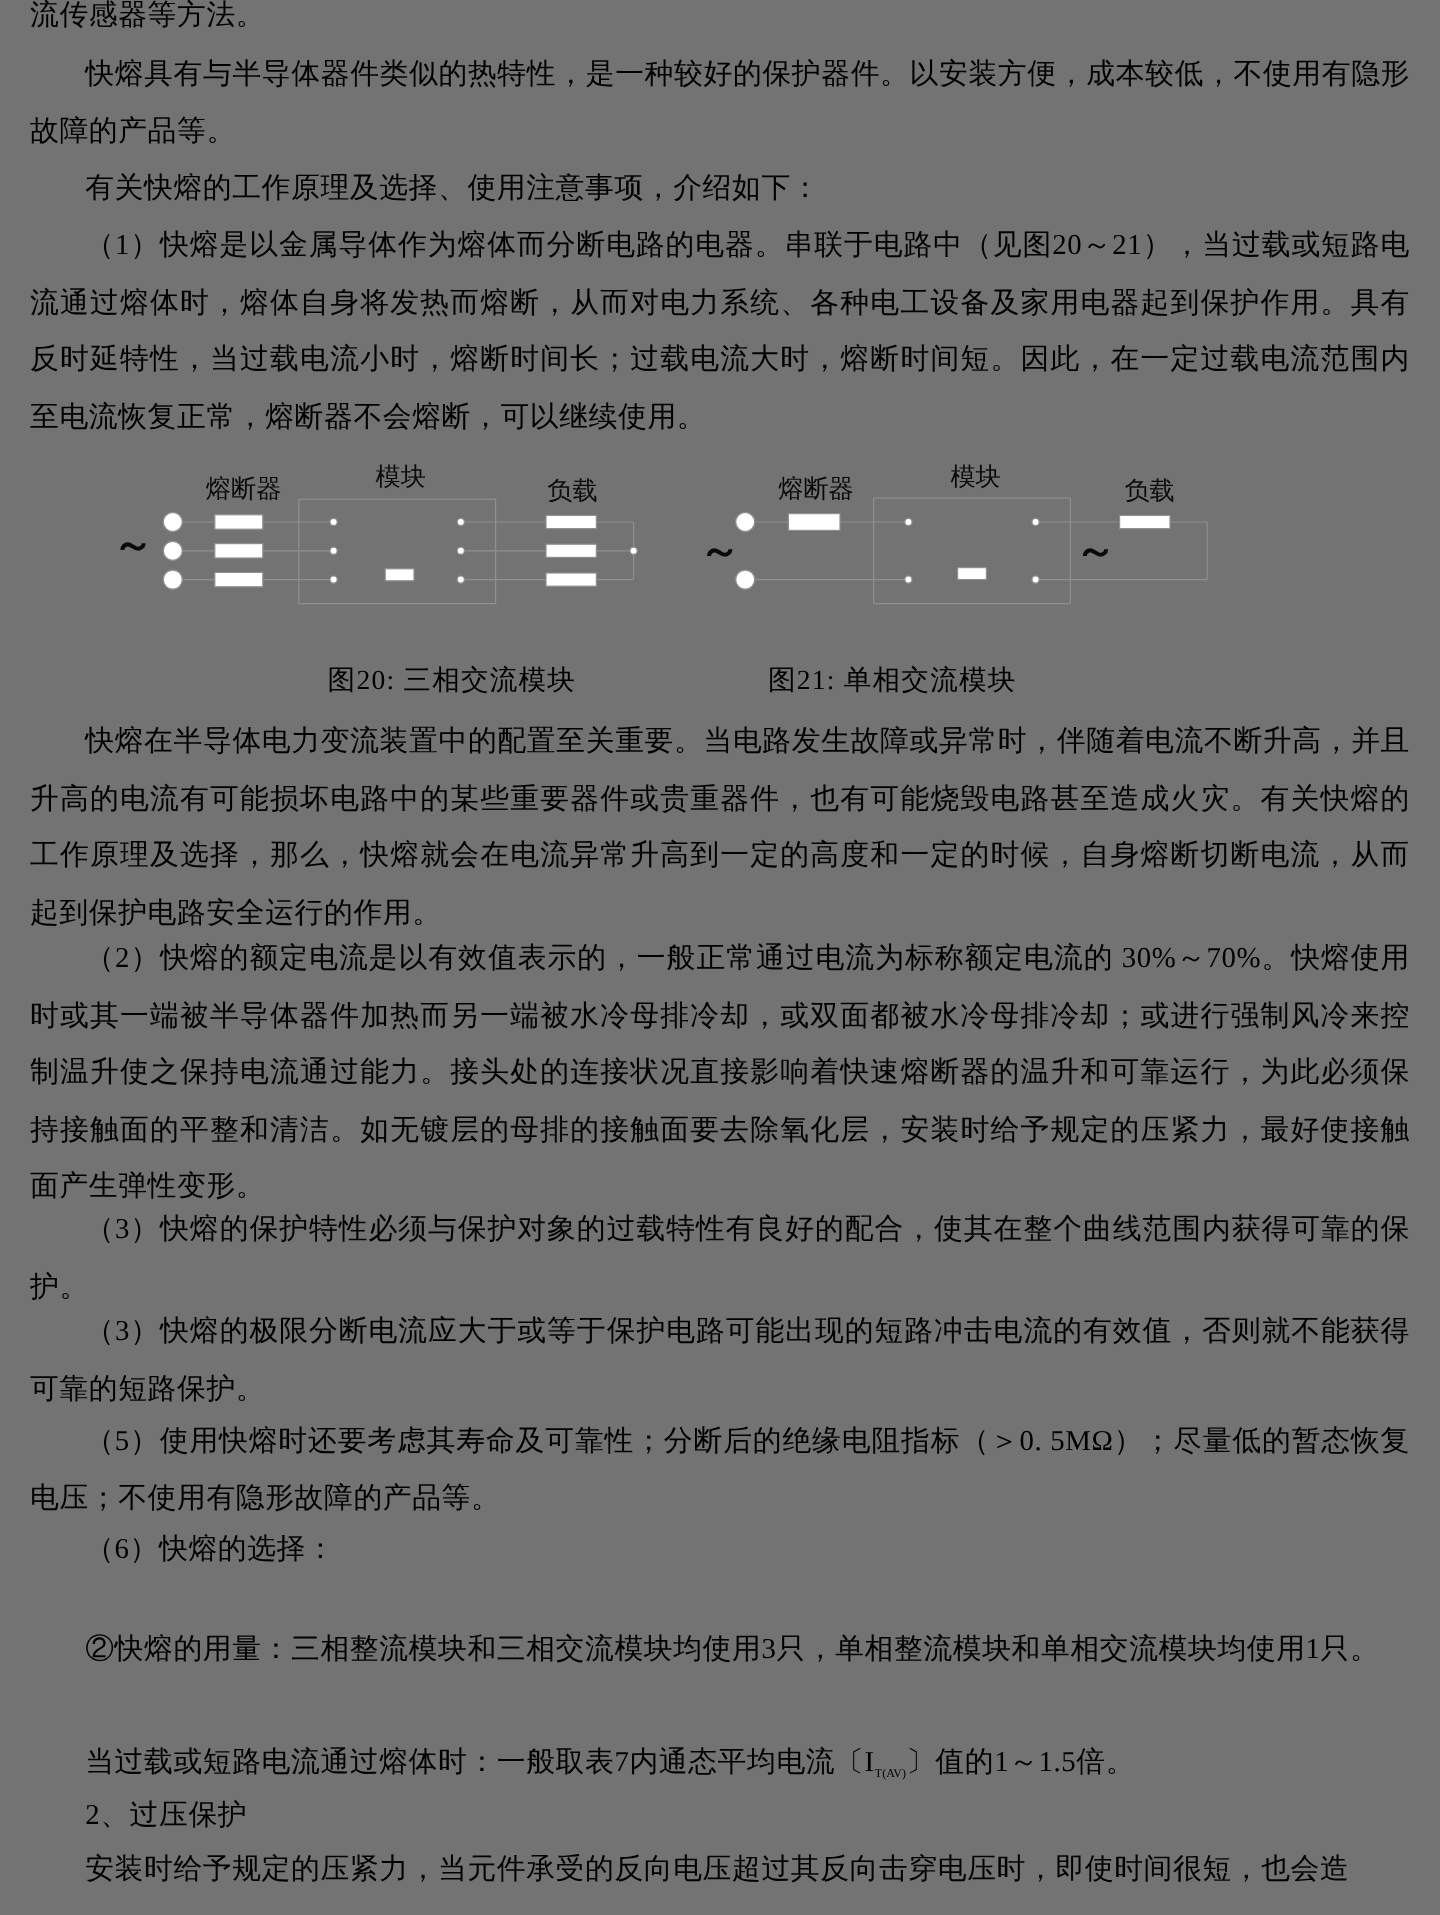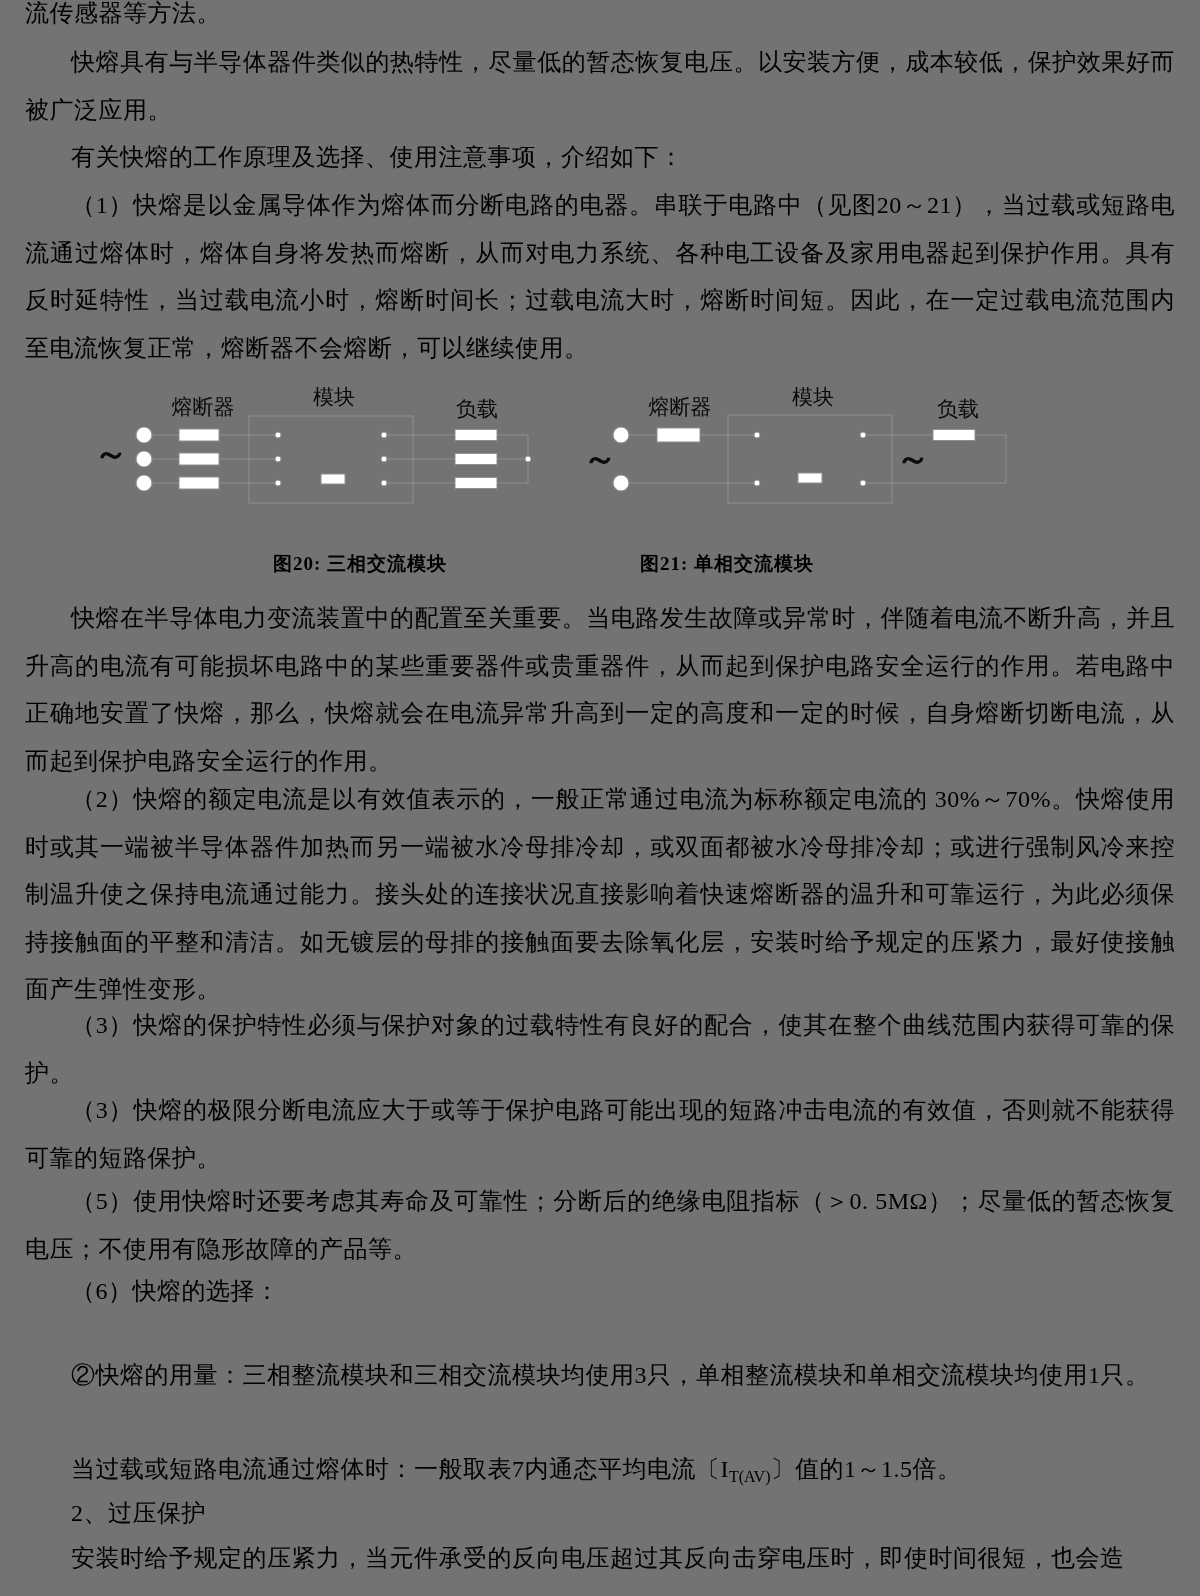--- a/index.html
+++ b/index.html
@@ -20,31 +20,30 @@
     margin: 0;
     font-size: 24px;
     line-height: 47.5px;
     text-align: justify;
     text-indent: 46px;
     letter-spacing: 0.5px;
     white-space: normal;
   }
   .noindent { text-indent: 0; }
   .para sub {
-    font-size: 16px;
+    font-size: 10px;
     vertical-align: -5px;
     letter-spacing: 0;
   }
   .caption {
     position: absolute;
     top: 551px;
-    font-size: 19px;
+    font-size: 23px;
     letter-spacing: 1px;
     color: #000000;
-    font-weight: bold;
   }
   .caption.c1 { left: 273px; }
   .caption.c2 { left: 640px; }
   .figsvg {
     position: absolute;
     left: 0;
     top: 370px;
     width: 1200px;
     height: 175px;
   }
@@ -56,21 +55,21 @@
   .figsvg text    { fill: #0a0a0a; font-family: "Liberation Serif", "DejaVu Serif", serif; }
   .figsvg .lbl    { font-size: 21px; text-anchor: middle; }
   .figsvg .ac     { font-size: 34px; font-weight: bold; text-anchor: middle; }
 </style>
 </head>
 <body>
 
 <div class="page">
 
   <p class="para noindent" style="top:-10px">流传感器等方法。</p>
-  <p class="para" style="top:39px">快熔具有与半导体器件类似的热特性，尽量低的暂态恢复电压。以安装方便，成本较低，保护效果好而被广泛应用。</p>
+  <p class="para" style="top:39px">快熔具有与半导体器件类似的热特性，是一种较好的保护器件。以安装方便，成本较低，不使用有隐形故障的产品等。</p>
   <p class="para" style="top:134px">有关快熔的工作原理及选择、使用注意事项，介绍如下：</p>
   <p class="para" style="top:182px">（1）快熔是以金属导体作为熔体而分断电路的电器。串联于电路中（见图20～21），当过载或短路电流通过熔体时，熔体自身将发热而熔断，从而对电力系统、各种电工设备及家用电器起到保护作用。具有反时延特性，当过载电流小时，熔断时间长；过载电流大时，熔断时间短。因此，在一定过载电流范围内至电流恢复正常，熔断器不会熔断，可以继续使用。</p>
 
   <svg class="figsvg" viewBox="0 0 1200 175">
 
     <g>
       <text class="ac" x="111" y="95">～</text>
 
       <text class="lbl" x="203" y="44">熔断器</text>
       <text class="lbl" x="334" y="34">模块</text>
@@ -147,21 +146,21 @@
       <rect class="box" x="728" y="45" width="164" height="88"></rect>
       <rect class="comp" x="798" y="103" width="24" height="10"></rect>
 
       <line class="wire" x1="1006" y1="65" x2="1006" y2="113"></line>
     </g>
   </svg>
 
   <div class="caption c1">图20: 三相交流模块</div>
   <div class="caption c2">图21: 单相交流模块</div>
 
-  <p class="para" style="top:595px">快熔在半导体电力变流装置中的配置至关重要。当电路发生故障或异常时，伴随着电流不断升高，并且升高的电流有可能损坏电路中的某些重要器件或贵重器件，从而起到保护电路安全运行的作用。若电路中正确地安置了快熔，那么，快熔就会在电流异常升高到一定的高度和一定的时候，自身熔断切断电流，从而起到保护电路安全运行的作用。</p>
+  <p class="para" style="top:595px">快熔在半导体电力变流装置中的配置至关重要。当电路发生故障或异常时，伴随着电流不断升高，并且升高的电流有可能损坏电路中的某些重要器件或贵重器件，也有可能烧毁电路甚至造成火灾。有关快熔的工作原理及选择，那么，快熔就会在电流异常升高到一定的高度和一定的时候，自身熔断切断电流，从而起到保护电路安全运行的作用。</p>
   <p class="para" style="top:776px">（2）快熔的额定电流是以有效值表示的，一般正常通过电流为标称额定电流的 30%～70%。快熔使用时或其一端被半导体器件加热而另一端被水冷母排冷却，或双面都被水冷母排冷却；或进行强制风冷来控制温升使之保持电流通过能力。接头处的连接状况直接影响着快速熔断器的温升和可靠运行，为此必须保持接触面的平整和清洁。如无镀层的母排的接触面要去除氧化层，安装时给予规定的压紧力，最好使接触面产生弹性变形。</p>
   <p class="para" style="top:1002px">（3）快熔的保护特性必须与保护对象的过载特性有良好的配合，使其在整个曲线范围内获得可靠的保护。</p>
   <p class="para" style="top:1087px">（3）快熔的极限分断电流应大于或等于保护电路可能出现的短路冲击电流的有效值，否则就不能获得可靠的短路保护。</p>
   <p class="para" style="top:1178px">（5）使用快熔时还要考虑其寿命及可靠性；分断后的绝缘电阻指标（＞0. 5MΩ）；尽量低的暂态恢复电压；不使用有隐形故障的产品等。</p>
   <p class="para" style="top:1268px">（6）快熔的选择：</p>
   <p class="para" style="top:1352px">②快熔的用量：三相整流模块和三相交流模块均使用3只，单相整流模块和单相交流模块均使用1只。</p>
   <p class="para" style="top:1446px">
     <span>当过载或短路电流通过熔体时：一般取表7内通态平均电流〔I</span><sub>T(AV)</sub><span>〕值的1～1.5倍。</span>
   </p>
   <p class="para" style="top:1490px">2、过压保护</p>

